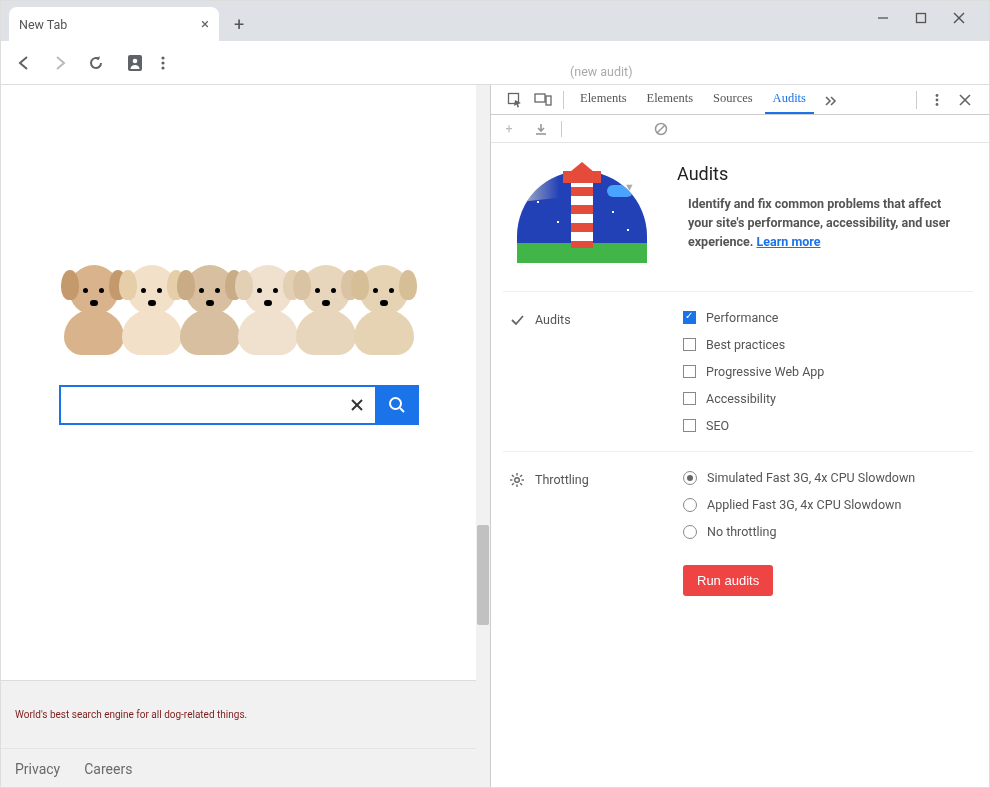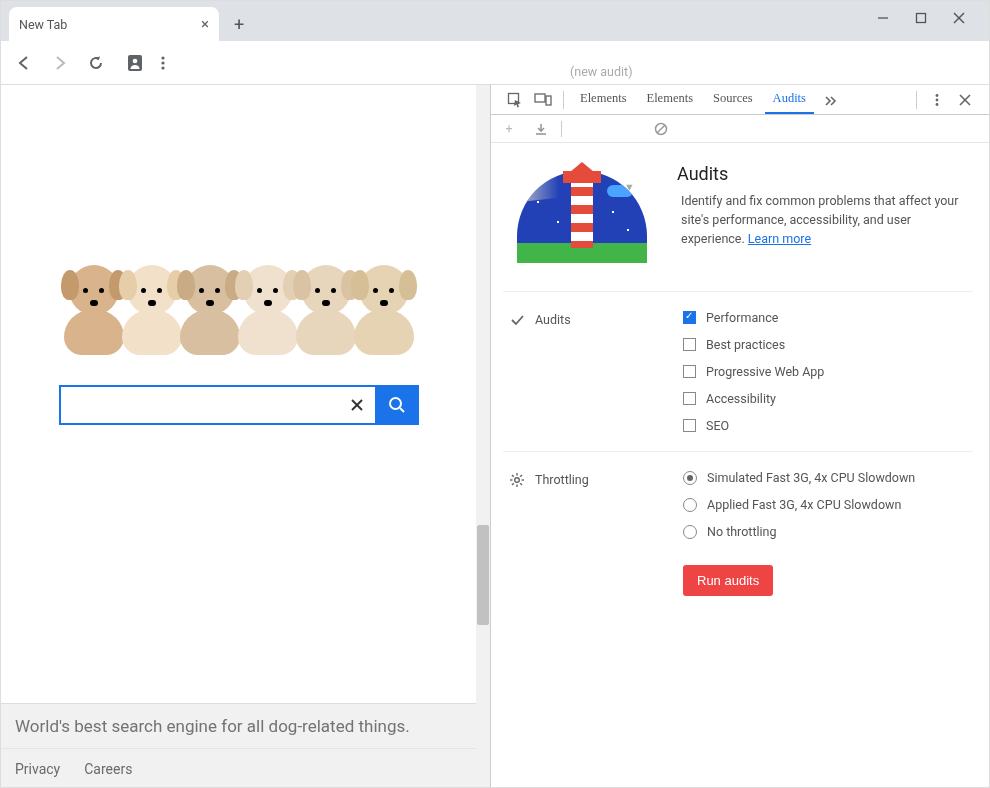--- a/index.html
+++ b/index.html
@@ -198,23 +198,23 @@
     background:#1a73e8;
     display:flex; align-items:center; justify-content:center;
     color:#fff;
   }
 
   .page-footer {
     background:#f1f1f1;
     border-top:1px solid #ddd;
   }
   .footer-tag {
-    padding: 12px 14px;
-    color:#737373;
-    font-size: 17px;
+    padding: 28px 14px;
+    color:#7f1d1d;
+    font-size: 10px;
     border-bottom:1px solid #e4e4e4;
   }
   .footer-links {
     padding: 12px 14px;
     display:flex; gap:24px;
     color:#6a6a6a;
     font-size: 14px;
   }
 
   
@@ -286,21 +286,21 @@
     bottom:15px; width:22px; height:70px;
     background: repeating-linear-gradient(180deg,#fff 0 9px,#e54b3a 9px 18px);
   }
   .lh-top{position:absolute; left:50%; transform:translateX(-50%); bottom:80px; width:38px; height:12px; background:#e54b3a;}
   .lh-roof{position:absolute; left:50%; transform:translateX(-50%); bottom:91px; width:0; height:0; border-left:12px solid transparent; border-right:12px solid transparent; border-bottom:10px solid #e54b3a;}
   .lh-beam{position:absolute; left:-18px; top:6px; width:60px; height:24px; background:linear-gradient(90deg,#fff6cf,transparent); transform:skewY(-6deg);}
   .lh-star{position:absolute; width:2px; height:2px; background:#fff;}
   .lh-cloud{position:absolute; right:14px; top:14px; width:26px; height:12px; background:#4aa3ff; border-radius:8px;}
 
   .hero-text h2 { font-size: 18px; font-weight: 400; margin:0 0 8px 0; color:#222;}
-  .hero-text p { margin:4px; color:#555; line-height:1.5;}
+  .hero-text p { margin:11px; color:#555; line-height:1.5;font-weight:bold;}
   .hero-text a { color:#1a73e8; text-decoration: underline;}
 
   .config-row {
     display:flex;
     padding: 18px 0 18px 6px;
     border-top: 1px solid #eee;
     gap: 14px;
   }
   .config-row:last-of-type { border-bottom: 1px solid transparent; }
   .config-label {

